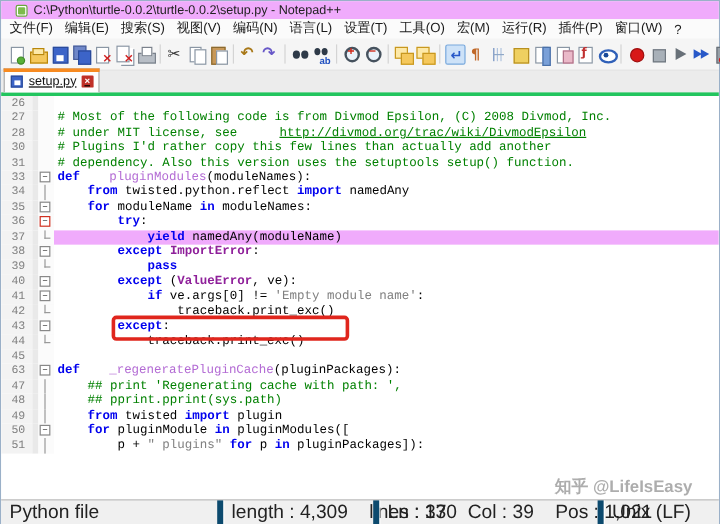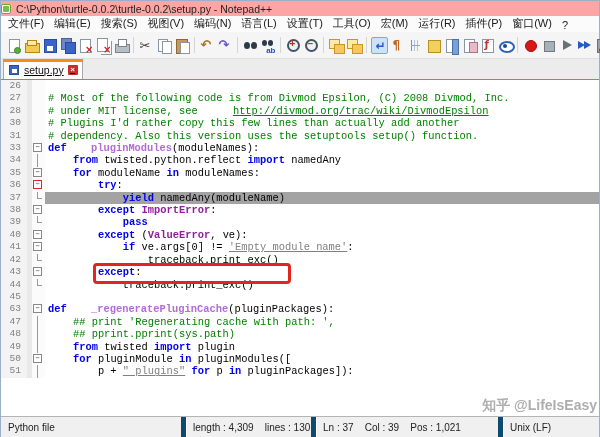--- a/index.html
+++ b/index.html
@@ -2,22 +2,22 @@
 <html><head>
 <meta charset="utf-8">
 <style>
   * { margin:0; padding:0; box-sizing:border-box; }
   html,body { width:600px; height:437px; overflow:hidden; background:#fff;
               font-family:"Liberation Sans", sans-serif; }
   .win { width:600px; height:437px; display:flex; flex-direction:column;
          border:1px solid #9ab0c8; border-bottom:none; }
 
   
-  .titlebar { height:15px; background:#fca5a5; display:flex; align-items:center;
-              padding-left:0; flex:none; }
+  .titlebar { height:15px; background:#f0abfc; display:flex; align-items:center;
+              padding-left:12px; flex:none; }
   .appicon { width:10px; height:10px; flex:none; position:relative;
              background:#fff; border:1px solid #6aa73e; border-radius:2px; }
   .appicon::after { content:""; position:absolute; left:1px; top:1px; width:6px; height:6px;
                     background:#7dbb4c; border-radius:1px; }
   .title { font-size:10.5px; color:#222; margin-left:5px; white-space:pre; }
 
   
   .menubar { height:16px; background:#fbfbfb; display:flex; align-items:flex-end;
              padding-left:2px; flex:none; }
   .mi { font-size:11px; color:#1a1a1a; padding:1px 5px; white-space:pre; cursor:default; }
@@ -76,64 +76,64 @@
   .k-eye::after      { content:""; left:6px; top:7px; width:4px; height:4px; border-radius:50%; background:#184898; }
   .k-record::before  { content:""; left:3px; top:3px; width:10px; height:10px; border-radius:50%; background:#d81818; border:1px solid #a01010; }
   .k-stop::before    { content:""; left:4px; top:4px; width:9px; height:9px; background:#a8b0b8; border:1px solid #707880; }
   .k-play::before    { content:""; left:5px; top:3px; width:0; height:0; border-left:9px solid #687078; border-top:5.5px solid transparent; border-bottom:5.5px solid transparent; }
   .k-multi::before   { content:""; left:2px; top:4px; width:0; height:0; border-left:7px solid #2858c8; border-top:4.5px solid transparent; border-bottom:4.5px solid transparent; }
   .k-multi::after    { content:""; left:8px; top:4px; width:0; height:0; border-left:7px solid #2858c8; border-top:4.5px solid transparent; border-bottom:4.5px solid transparent; }
   .k-msave::before   { content:""; left:3px; top:2px; width:11px; height:12px; background:#98a0a8; border:1px solid #687078; }
   .k-msave::after    { content:""; left:5px; bottom:2px; width:4px; height:4px; border-radius:50%; background:#d81818; }
 
   
-  .tabbar { height:21px; background:#ececec; border-bottom:1px solid #22c55e;
+  .tabbar { height:21px; background:#ececec; border-bottom:3px solid #22c55e;
             display:flex; align-items:flex-end; padding-left:2px; flex:none;text-decoration:underline; }
   .tab { height:20px; background:#fdfdfd; border:1px solid #a8a8a8; border-bottom:none;
          display:flex; align-items:center; padding:0 4px 0 5px; position:relative; cursor:default; }
   .tab .tabtop { position:absolute; left:-1px; top:-1px; right:-1px; height:3px; background:#f78a20; }
   .tabsave { width:10px; height:10px; background:#3c64c8; border:1px solid #2a4a9a;
              position:relative; flex:none; }
   .tabsave::after { content:""; position:absolute; left:2px; bottom:1px; width:5px; height:4px; background:#fff; }
   .tablabel { font-size:10.5px; color:#111; margin:0 4px 0 5px; white-space:pre; }
   .tabclose { width:10px; height:10px; background:#c03028; color:#fff; font:bold 8px/10px "Liberation Sans",sans-serif;
               text-align:center; border-radius:1px; cursor:pointer; flex:none; }
 
   
   .editor { position:relative; height:336px; background:#fff; overflow:hidden; flex:none; }
   .row { display:flex; height:12.42px; line-height:12.45px; white-space:pre;
          font-family:"Liberation Mono","DejaVu Sans Mono",monospace; font-size:10.4px; }
   .ln   { width:26px; flex:none; text-align:right; padding-right:6px; color:#808080;
           background:#f3f3f3; font-size:9.6px; }
   .bm   { width:5px; flex:none; background:#e9e9e9; }
   .fold { width:13px; flex:none; background:#fbfbfb; position:relative; }
   .ct   { flex:1; padding-left:3px; background:#fff; color:#000; }
-  .row.hl .ct { background:#a3a3a3; }
+  .row.hl .ct { background:#f0abfc; }
   .fbox { position:absolute; left:1px; top:1px; width:9px; height:9px; background:#fff;
           border:1px solid #888; color:#444; font:7px/7px "DejaVu Sans Mono",monospace;
           text-align:center; }
   .fbox.red { border-color:#d03020; }
   .fline { position:absolute; left:5px; top:0; width:1px; height:100%; background:#999; }
   .fend  { position:absolute; left:5px; top:0; width:5px; height:7px;
            border-left:1px solid #999; border-bottom:1px solid #999; }
   .t-k { color:#0000ee; font-weight:bold; }
   .t-c { color:#008000; }
   .t-u { color:#008000; text-decoration:underline;margin-left:29px; }
-  .t-d { color:#b36bd4; font-weight:bold;padding-left:18px; }
+  .t-d { color:#b36bd4; font-weight:normal;padding-left:18px; }
   .t-e { color:#8f209a; font-weight:bold; }
-  .t-s { color:#808080;text-decoration:underline; }
+  .t-s { color:#808080; }
   .t-p { color:#000; }
   .redbox { position:absolute; left:92px; top:183px; width:198px; height:21px;
             border:3px solid #e0261d; border-radius:4px; pointer-events:none; }
-  .watermark { position:absolute; right:2px; top:317px; font:bold 14px "Liberation Sans",sans-serif;
+  .watermark { position:absolute; right:22px; top:317px; font:bold 14px "Liberation Sans",sans-serif;
                color:rgba(145,145,145,0.75); text-shadow:0 1px 0 rgba(255,255,255,0.8); }
 
   
   .statusbar { height:22px; background:#f0f0f0; border-top:1px solid #b4b4b4;
-               display:flex; align-items:center; font-size:10px; color:#222; flex:none; }
+               display:flex; align-items:center; font-size:16px; color:#222; flex:none; }
   .scell { white-space:pre; padding:0 7px; height:100%; display:flex; align-items:center; }
   .s1 { width:180px; } .s2 { width:130px; } .s3 { width:187px; } .s4 { flex:1; }
   .s2,.s3,.s4 { border-left:5px solid #0c4a6e; box-shadow:inset 1px 0 0 #fff; }
 </style>
 </head>
 <body>
 
 <div class="win">
 
   <div class="titlebar">

